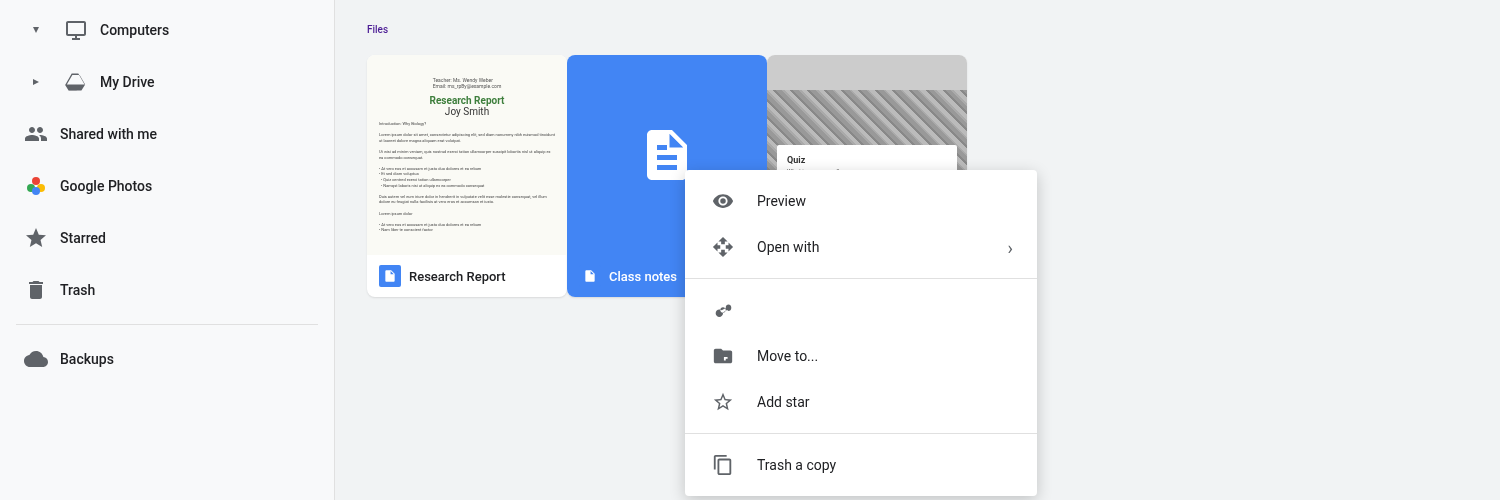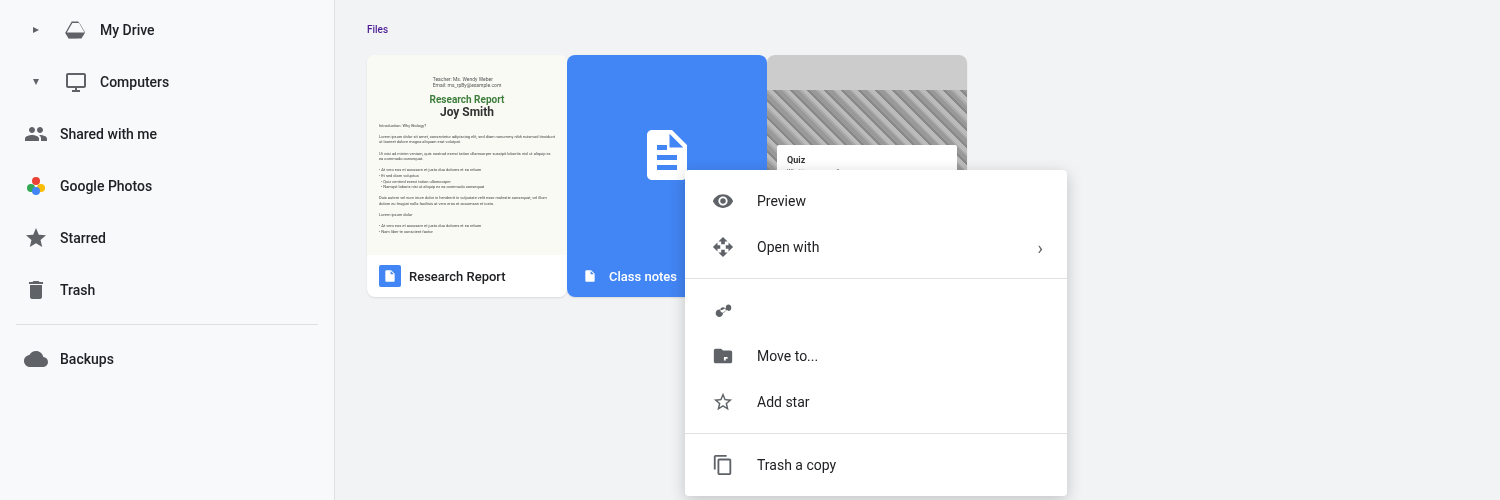--- a/index.html
+++ b/index.html
@@ -102,21 +102,21 @@
       display: flex;
       flex-direction: column;
       padding: 12px;
       font-size: 5px;
       color: #333;
       height: 200px;
       overflow: hidden;
     }
     .file-thumb-research .doc-teacher { font-size: 5px; color:#555; }
     .file-thumb-research .doc-title { font-size: 10px; font-weight: bold; color: #3d7e3c; margin-top: 6px; }
-    .file-thumb-research .doc-subtitle { font-size: 12px; font-weight: bold; margin-bottom: 4px; }
+    .file-thumb-research .doc-subtitle { font-size: 10px; font-weight: normal; margin-bottom: 4px; }
     .file-thumb-research .doc-body { font-size: 4px; color: #444; line-height: 1.4; }
 
     .file-thumb-quiz {
       background: #ccc;
       height: 200px;
       overflow: hidden;
       position: relative;
     }
     .quiz-bg {
       width: 100%;
@@ -178,21 +178,21 @@
     }
     .file-card.active .file-label-name {
       color: #fff;
     }
 
     
     .context-menu {
       position: absolute;
       top: 170px;
       left: 350px;
-      width: 382px;
+      width: 352px;
       background: #fff;
       border-radius: 4px;
       box-shadow: 0 4px 16px rgba(0,0,0,0.2);
       z-index: 100;
       padding: 8px 0;
     }
     .menu-item {
       display: flex;
       align-items: center;
       padding: 12px 24px;
@@ -223,44 +223,44 @@
     }
   </style>
 </head>
 <body>
 
 <div class="sidebar">
 
   <div class="sidebar-item">
     <div class="icon">
       <svg width="10" height="10" viewBox="0 0 10 10">
+          <polygon points="2,2 8,5 2,8" fill="#5f6368" transform="rotate(90,5,5)"></polygon>
+        </svg>
+    </div>
+    <div class="icon">
+      <svg width="24" height="24" viewBox="0 0 24 24">
+          <path d="M20 3H4c-1.1 0-2 .9-2 2v11c0 1.1.9 2 2 2h7v2H8v2h8v-2h-3v-2h7c1.1 0 2-.9 2-2V5c0-1.1-.9-2-2-2zm0 13H4V5h16v11z" fill="#5f6368"></path>
+        </svg>
+    </div>
+    <span class="label">Computers</span>
+  </div>
+
+  <div class="sidebar-item">
+    <div class="icon">
+      <svg width="10" height="10" viewBox="0 0 10 10">
           <polygon points="2,2 8,5 2,8" fill="#5f6368"></polygon>
         </svg>
     </div>
     <div class="icon">
       <svg width="24" height="24" viewBox="0 0 24 24">
           <path d="M7.71 3.5L1.15 15l3.43 5.5h12.84L20.85 15 14.29 3.5H7.71zm.65 1.5h7.28l5.5 9.5H2.85L8.36 5z" fill="#5f6368"></path>
           <path d="M4.58 20.5l3.43-5.5h7.98l-3.43 5.5H4.58z" fill="#5f6368" opacity="0.5"></path>
         </svg>
     </div>
     <span class="label">My Drive</span>
-  </div>
-
-  <div class="sidebar-item">
-    <div class="icon">
-      <svg width="10" height="10" viewBox="0 0 10 10">
-          <polygon points="2,2 8,5 2,8" fill="#5f6368" transform="rotate(90,5,5)"></polygon>
-        </svg>
-    </div>
-    <div class="icon">
-      <svg width="24" height="24" viewBox="0 0 24 24">
-          <path d="M20 3H4c-1.1 0-2 .9-2 2v11c0 1.1.9 2 2 2h7v2H8v2h8v-2h-3v-2h7c1.1 0 2-.9 2-2V5c0-1.1-.9-2-2-2zm0 13H4V5h16v11z" fill="#5f6368"></path>
-        </svg>
-    </div>
-    <span class="label">Computers</span>
   </div>
 
   <div class="sidebar-item">
     <div class="icon">
       <svg width="24" height="24" viewBox="0 0 24 24">
           <path d="M16 11c1.66 0 2.99-1.34 2.99-3S17.66 5 16 5c-1.66 0-3 1.34-3 3s1.34 3 3 3zm-8 0c1.66 0 2.99-1.34 2.99-3S9.66 5 8 5C6.34 5 5 6.34 5 8s1.34 3 3 3zm0 2c-2.33 0-7 1.17-7 3.5V19h14v-2.5c0-2.33-4.67-3.5-7-3.5zm8 0c-.29 0-.62.02-.97.05 1.16.84 1.97 1.97 1.97 3.45V19h6v-2.5c0-2.33-4.67-3.5-7-3.5z" fill="#5f6368"></path>
         </svg>
     </div>
     <span class="label">Shared with me</span>
   </div>

